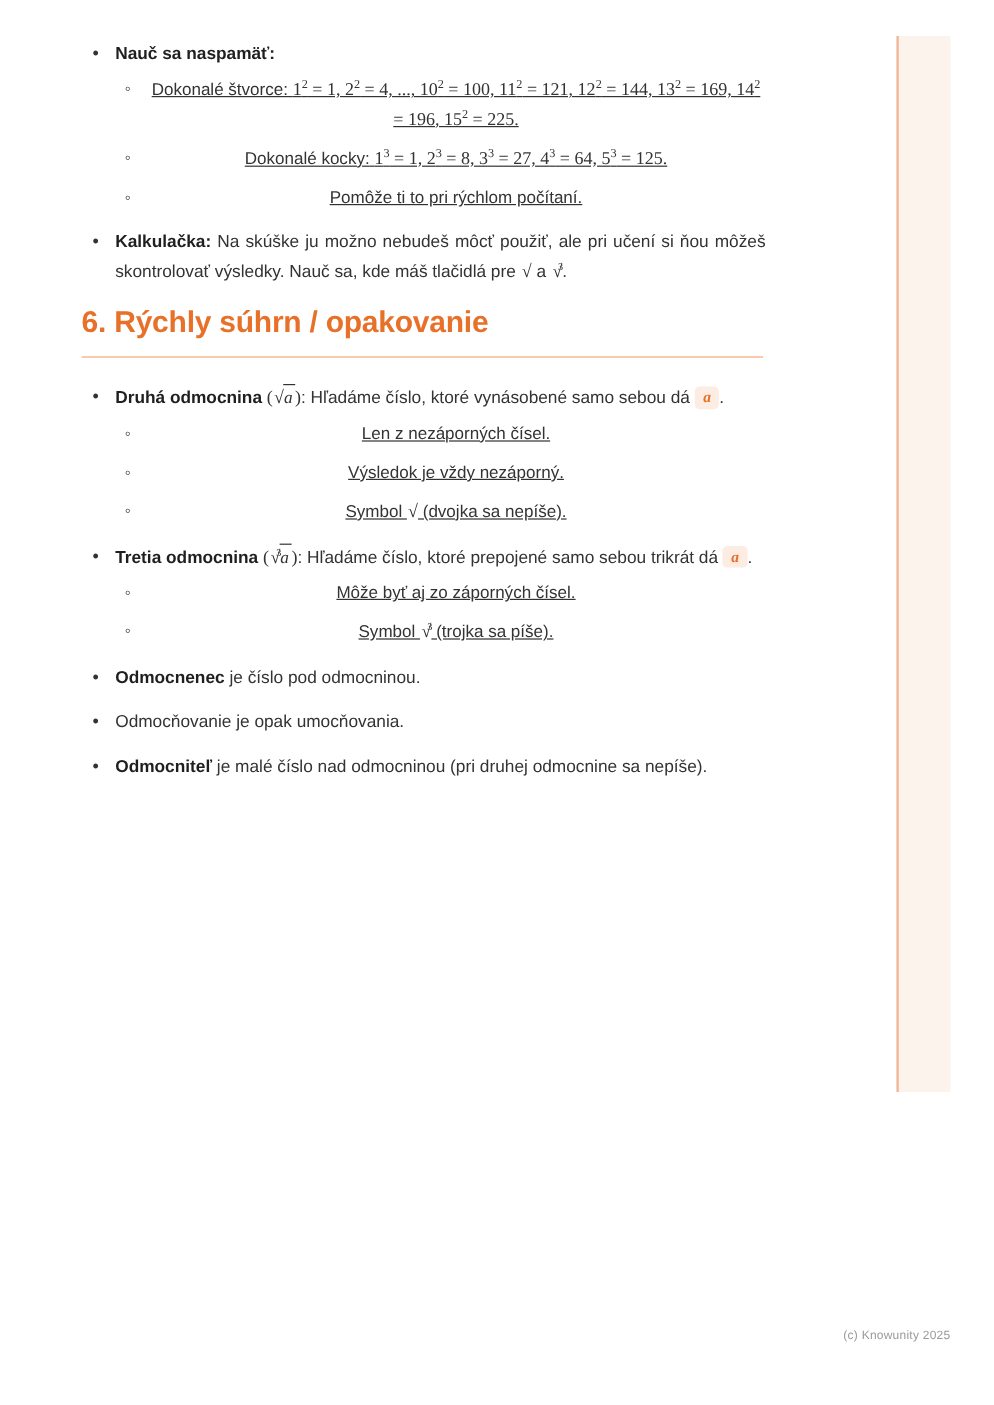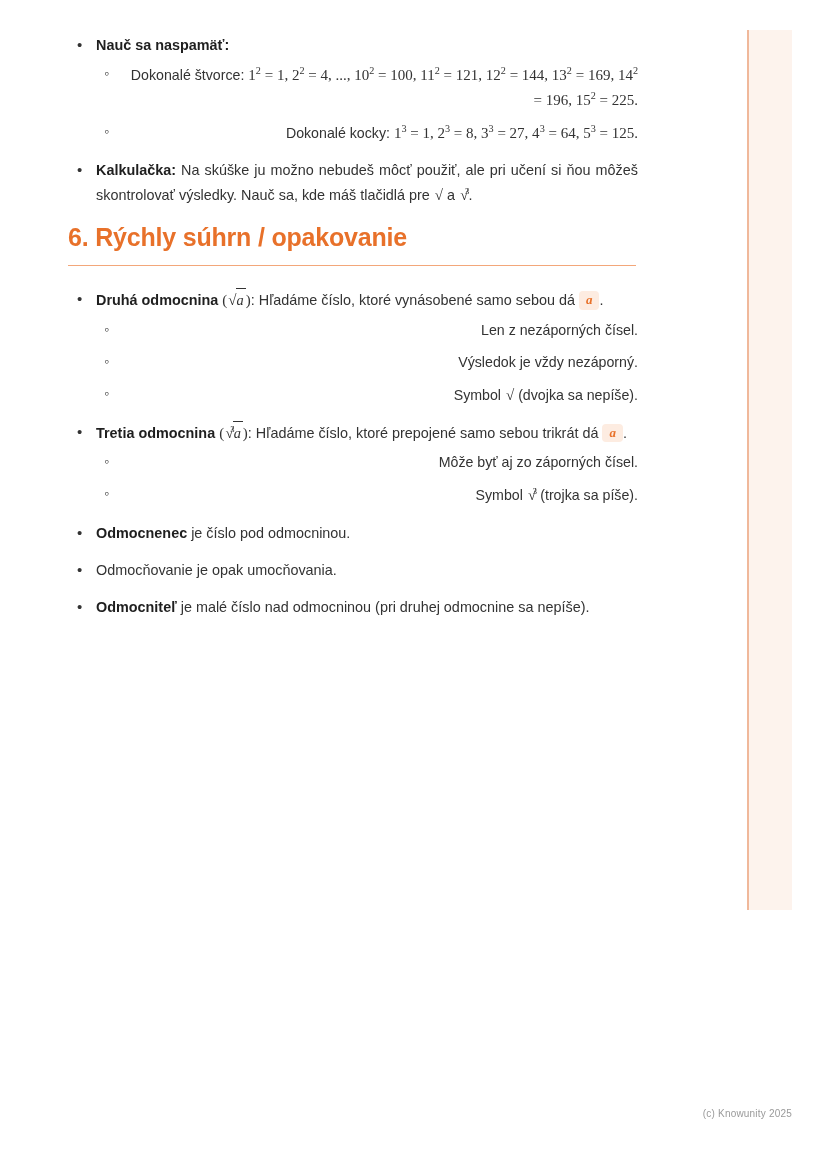--- a/index.html
+++ b/index.html
@@ -74,21 +74,22 @@
     margin: 10px 0 0 0;
     padding: 0;
   }
   ul.lvl2 > li {
     position: relative;
     padding-left: 26px;
     margin-bottom: 11px;
     font-size: 14.2px;
     line-height: 1.62;
     color: #333333;
-    text-align: right;
+    text-align: center;
+    text-decoration: underline;
   }
   ul.lvl2 > li::before {
     content: "◦";
     position: absolute;
     left: 8px;
     top: -1px;
     font-size: 14px;
     color: #333;
   }
   .tight > ul.lvl2 { margin-top: 6px; }
@@ -187,20 +188,23 @@
             <span class="math">
               1<sup class="exp">2</sup> = 1, 2<sup class="exp">2</sup> = 4, ..., 10<sup class="exp">2</sup> = 100, 11<sup class="exp">2</sup> = 121, 12<sup class="exp">2</sup> = 144, 13<sup class="exp">2</sup> = 169, 14<sup class="exp">2</sup> = 196, 15<sup class="exp">2</sup> = 225.
             </span>
           </li>
           <li>
             <span>Dokonalé kocky:</span>
             <span class="math">
               1<sup class="exp">3</sup> = 1, 2<sup class="exp">3</sup> = 8, 3<sup class="exp">3</sup> = 27, 4<sup class="exp">3</sup> = 64, 5<sup class="exp">3</sup> = 125.
             </span>
           </li>
+          <li>
+            <span>Pomôže ti to pri rýchlom počítaní.</span>
+          </li>
         </ul>
       </li>
 
       <li>
         <span class="bold">Kalkulačka:</span><span> Na skúške ju možno nebudeš môcť použiť, ale pri učení si ňou môžeš skontrolovať výsledky. Nauč sa, kde máš tlačidlá pre </span><span class="radical"><span class="rad-sym">√</span></span><span> a </span><span class="radical"><span class="rad-idx">3</span><span class="rad-sym">√</span></span><span>.</span>
       </li>
 
 
     </ul>
 

